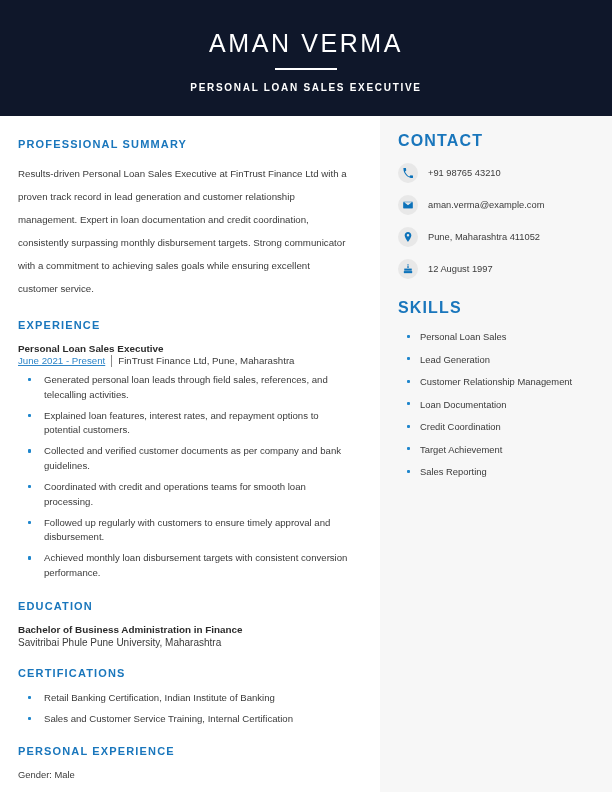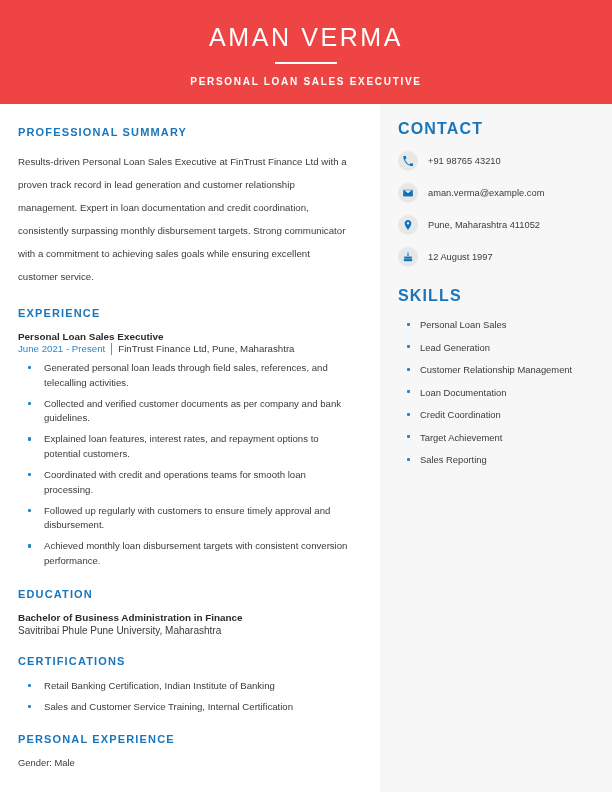--- a/index.html
+++ b/index.html
@@ -18,22 +18,22 @@
 
   .page {
     position: relative;
     width: 612px;
     height: 792px;
     background: #ffffff;
   }
 
   
   .header {
-    height: 104px;
-    background: #ef4444;
+    height: 116px;
+    background: #0f172a;
     display: flex;
     flex-direction: column;
     align-items: center;
     justify-content: center;
     padding-top: 6px;
   }
 
   .header-name {
     font-size: 25px;
     font-weight: 300;
@@ -106,20 +106,21 @@
   .job-meta {
     font-size: 9.7px;
     color: #3b3b3b;
     display: flex;
     align-items: baseline;
     margin-bottom: 6px;
   }
 
   .job-date {
     color: #2f86c8;
+    text-decoration: underline;
   }
 
   .job-sep {
     display: inline-block;
     width: 1px;
     align-self: stretch;
     background: #8a8a8a;
     margin: 0 6px;
     min-height: 12px;
   }
@@ -269,22 +270,22 @@
 
         <div>
           <div class="job-title">Personal Loan Sales Executive</div>
           <div class="job-meta">
             <span class="job-date">June 2021 - Present</span>
             <span class="job-sep"></span>
             <span>FinTrust Finance Ltd, Pune, Maharashtra</span>
           </div>
           <ul class="bullets">
             <li>Generated personal loan leads through field sales, references, and telecalling activities.</li>
+            <li>Explained loan features, interest rates, and repayment options to potential customers.</li>
             <li>Collected and verified customer documents as per company and bank guidelines.</li>
-            <li>Explained loan features, interest rates, and repayment options to potential customers.</li>
             <li>Coordinated with credit and operations teams for smooth loan processing.</li>
             <li>Followed up regularly with customers to ensure timely approval and disbursement.</li>
             <li>Achieved monthly loan disbursement targets with consistent conversion performance.</li>
           </ul>
         </div>
       </div>
 
       <div class="sec">
         <div class="sec-head">EDUCATION</div>
         <div>

